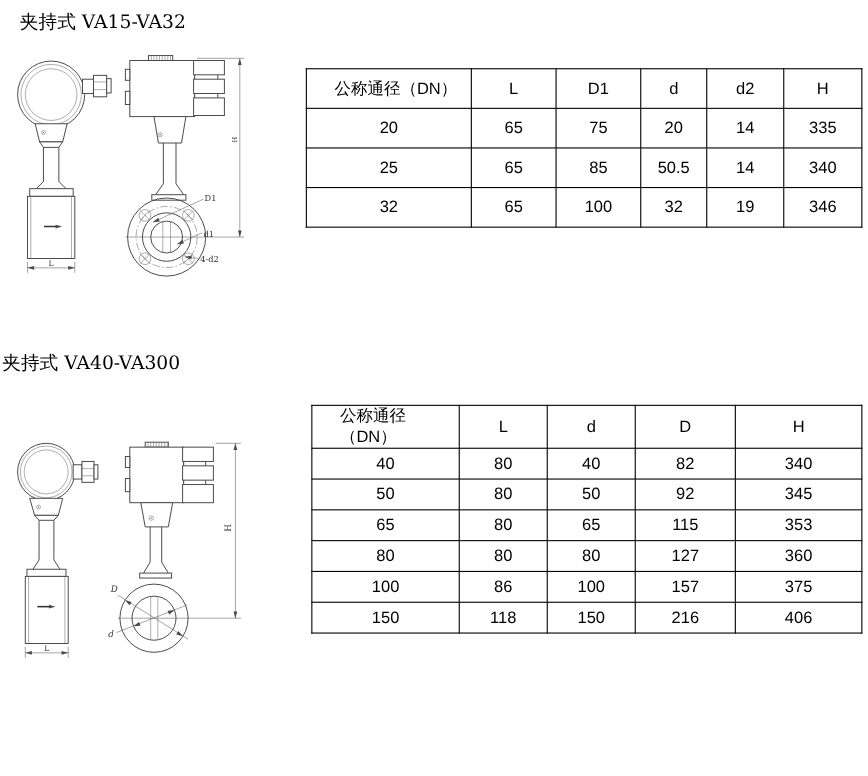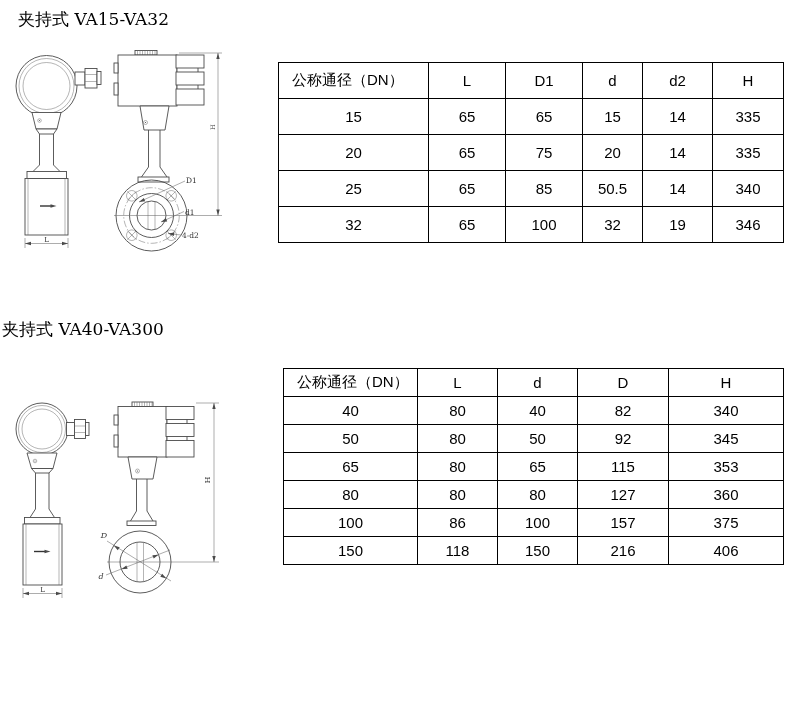--- a/index.html
+++ b/index.html
@@ -9,21 +9,21 @@
              color:#000;white-space:pre;}
   #title1{left:18px;top:8px;}
   #title2{left:2px;top:318px;}
   .dwg{position:absolute;}
   #svg1{left:10px;top:50px;}
   #svg2{left:10px;top:391px;}
   table.dim-table{position:absolute;border-collapse:collapse;table-layout:fixed;background:#fff;}
   .dim-table th,.dim-table td{border:1px solid #000;font-weight:400;font-size:15px;
        text-align:center;padding:0;vertical-align:middle;color:#000;
        font-family:"Liberation Sans",sans-serif;}
-  .dim-table th:first-child{text-align:left;padding-left:13px;}
+  .dim-table th:first-child{text-align:left;padding-left:25px;}
   #table1{left:278px;top:62px;width:505px;}
   #table1 tr{height:36px;}
   #table2{left:283px;top:368px;width:500px;}
   #table2 tr{height:28px;}
   
   .ln{stroke:#4a4a4a;stroke-width:0.9;fill:none;}
   .lnw{stroke:#4a4a4a;stroke-width:0.9;fill:#ffffff;}
   .thin{stroke:#6a6a6a;stroke-width:0.5;fill:none;}
   .dim{stroke:#5a5a5a;stroke-width:0.5;fill:none;}
   .arr{fill:#4a4a4a;stroke:none;}
@@ -162,28 +162,20 @@
           <th>公称通径（DN）</th>
           <th>L</th>
           <th>D1</th>
           <th>d</th>
           <th>d2</th>
           <th>H</th>
         </tr>
     </thead>
     <tbody>
         <tr>
-          <td>15</td>
-          <td>65</td>
-          <td>65</td>
-          <td>15</td>
-          <td>14</td>
-          <td>335</td>
-        </tr>
-        <tr>
           <td>20</td>
           <td>65</td>
           <td>75</td>
           <td>20</td>
           <td>14</td>
           <td>335</td>
         </tr>
         <tr>
           <td>25</td>
           <td>65</td>

